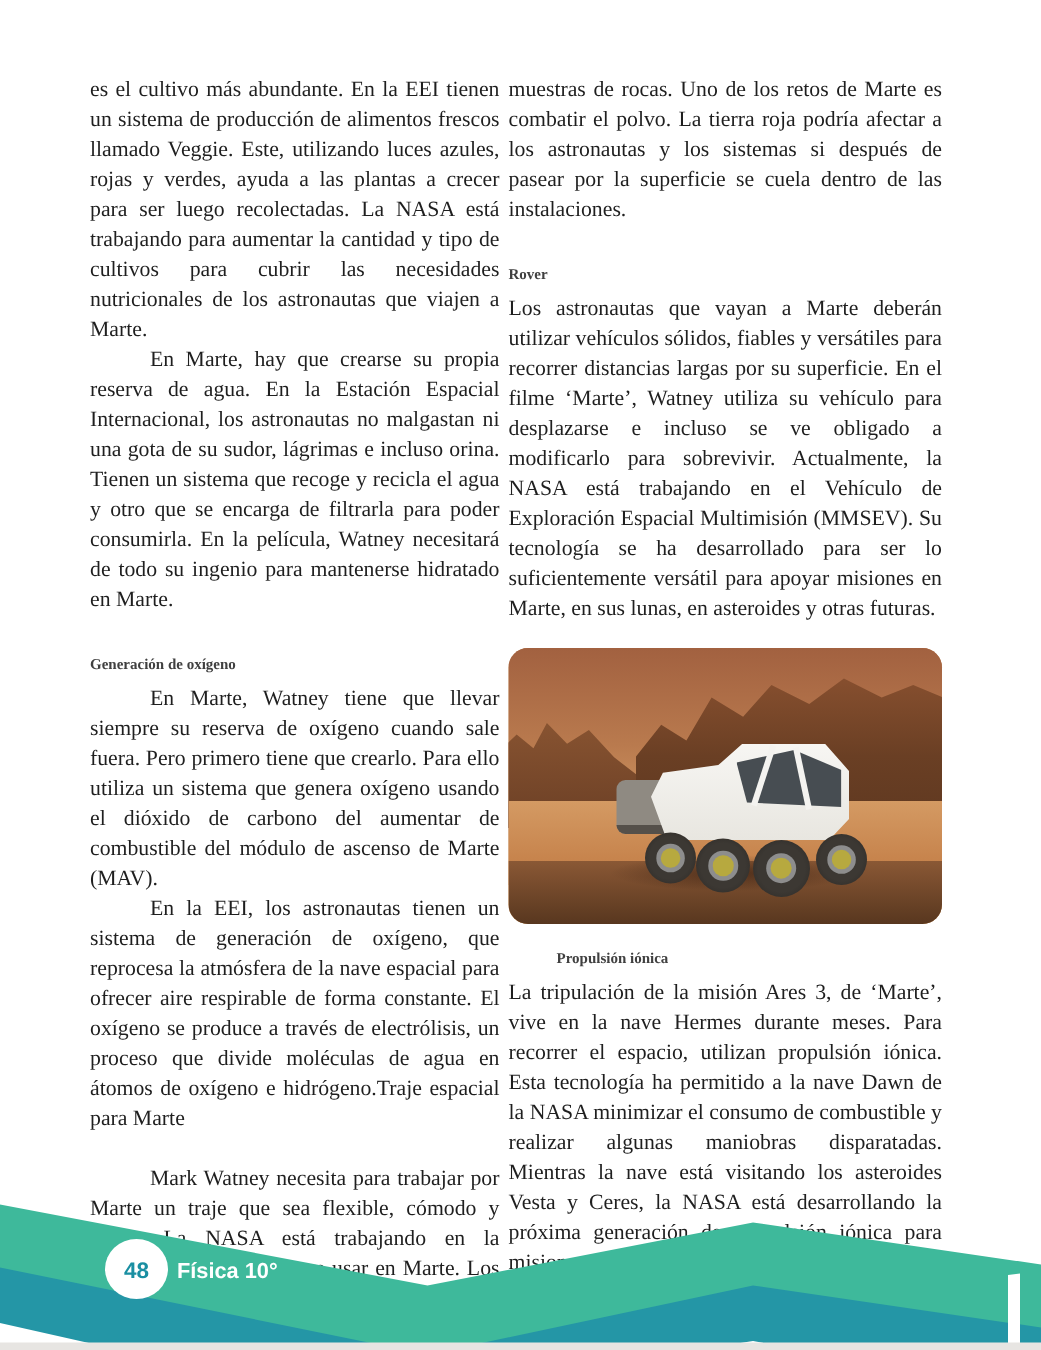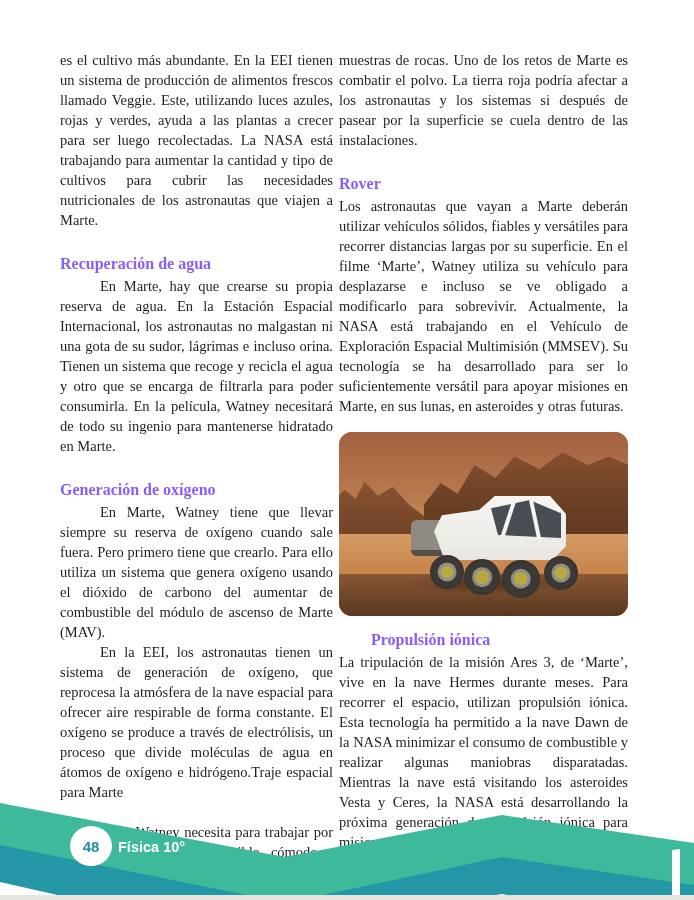--- a/index.html
+++ b/index.html
@@ -9,22 +9,22 @@
 
   .col{position:absolute;top:50px;font-size:14.5px;line-height:20px;text-align:justify;
        color:#1f1f1f;}
   .col-left{left:60px;width:273px;}
   .col-right{left:339px;width:289px;}
 
   .col p{margin:0;}
   p.indent{text-indent:40px;}
   p.gap-before{margin-top:20px;}
 
-  h3.section-heading{font-family:"Liberation Serif", serif;font-size:16px;line-height:20px;
-       font-weight:bold;color:#8b5cf6;margin:24px 0 2px 0;text-align:left;}
+  h3.section-heading{font-family:"Liberation Serif", serif;font-size:10px;line-height:20px;
+       font-weight:bold;color:#404040;margin:24px 0 2px 0;text-align:left;}
 
   
   .photo{position:relative;width:289px;height:184px;margin-top:16px;border-radius:13px;
          overflow:hidden;background:#c08555;}
   .photo *{position:absolute;}
   .ph-sky{inset:0;background:linear-gradient(180deg,#a26140 0%,#b97a4e 35%,#cf9763 60%,#d8a671 75%,#d3a06a 100%);}
   .ph-cliff-left{left:-8px;top:44px;width:112px;height:76px;
      background:linear-gradient(180deg,#8a5532,#6b3f25);
      clip-path:polygon(0 35%,12% 18%,22% 30%,30% 8%,42% 26%,55% 14%,70% 38%,85% 55%,100% 100%,0 100%);}
   .ph-cliff-main{right:-6px;top:14px;width:210px;height:106px;
@@ -56,21 +56,20 @@
   .footer-label{font-family:"Liberation Sans", sans-serif;font-weight:bold;}
 </style>
 </head>
 <body>
 
 <div class="page">
 
   <div class="col col-left">
     <p>es el cultivo más abundante. En la EEI tienen un sistema de producción de alimentos frescos llamado Veggie. Este, utilizando luces azules, rojas y verdes, ayuda a las plantas a crecer para ser luego recolectadas. La NASA está trabajando para aumentar la cantidad y tipo de cultivos para cubrir las necesidades nutricionales de los astronautas que viajen a Marte.</p>
 
-    <h3 class="section-heading">Recuperación de agua</h3>
     <p class="indent">En Marte, hay que crearse su propia reserva de agua. En la Estación Espacial Internacional, los astronautas no malgastan ni una gota de su sudor, lágrimas e incluso orina. Tienen un sistema que recoge y recicla el agua y otro que se encarga de filtrarla para poder consumirla. En la película, Watney necesitará de todo su ingenio para mantenerse hidratado en Marte.</p>
 
     <h3 class="section-heading">Generación de oxígeno</h3>
     <p class="indent">En Marte, Watney tiene que llevar siempre su reserva de oxígeno cuando sale fuera. Pero primero tiene que crearlo. Para ello utiliza un sistema que genera oxígeno usando el dióxido de carbono del aumentar de combustible del módulo de ascenso de Marte (MAV).</p>
     <p class="indent">En la EEI, los astronautas tienen un sistema de generación de oxígeno, que reprocesa la atmósfera de la nave espacial para ofrecer aire respirable de forma constante. El oxígeno se produce a través de electrólisis, un proceso que divide moléculas de agua en átomos de oxígeno e hidrógeno.Traje espacial para Marte</p>
     <p class="indent gap-before">Mark Watney necesita para trabajar por Marte un traje que sea flexible, cómodo y fiable. La NASA está trabajando en la actualidad en un traje para usar en Marte. Los ingenieros están teniendo en cuenta todo tipo de situaciones, desde recorrer la superficie marciana a recolectar</p>
   </div>
 
   <div class="col col-right">
     <p>muestras de rocas. Uno de los retos de Marte es combatir el polvo. La tierra roja podría afectar a los astronautas y los sistemas si después de pasear por la superficie se cuela dentro de las instalaciones.</p>

